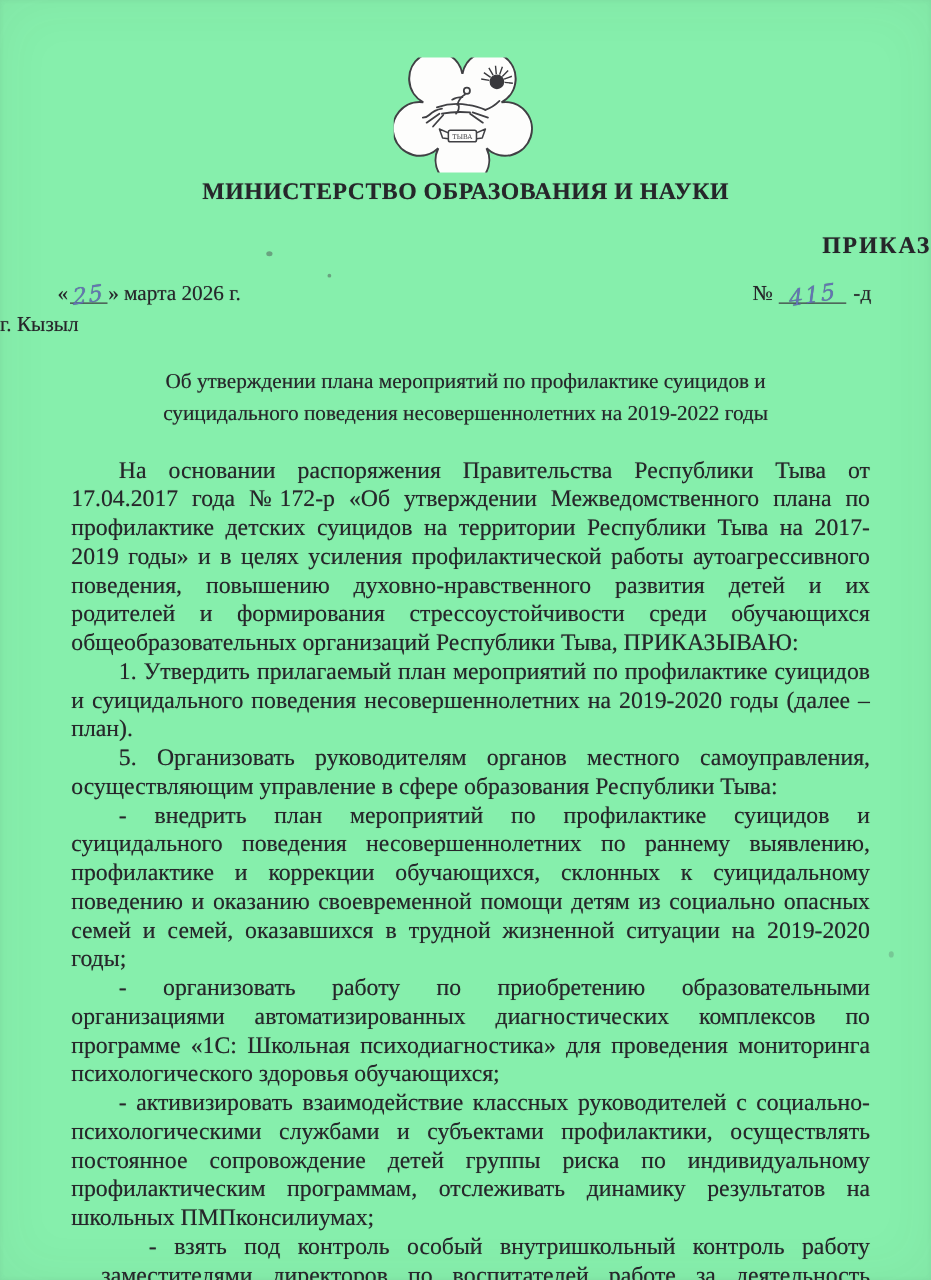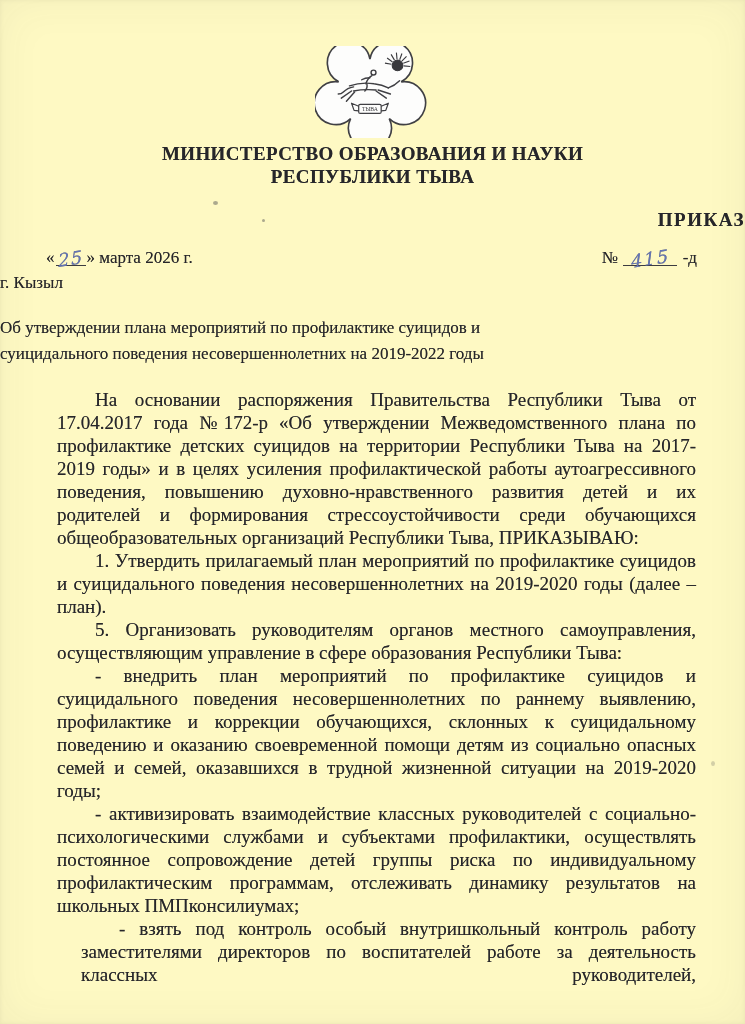--- a/index.html
+++ b/index.html
@@ -1,20 +1,20 @@
 <!DOCTYPE html>
 <html><head>
 <meta charset="utf-8">
 <style>
   html, body { margin: 0; padding: 0; background: #ffffff; }
   .page {
     position: relative;
     width: 745px;
     height: 1024px;
-    background: #fef9c3;
+    background: #86efac;
     overflow: hidden;
     font-family: "Liberation Serif", serif;
     color: #26262a;
     box-shadow: inset 0 0 45px rgba(60,60,60,0.06), inset 0 0 4px rgba(80,80,80,0.08);
   }
   .scan-text { text-shadow: 0 0 0.6px rgba(38,38,42,0.55); }
 
   .emblem { display: block; margin: 46px auto 4px auto; }
 
   .ministry {
@@ -54,20 +54,21 @@
     color: #6374b5;
     font-size: 18px;
     letter-spacing: 1.5px;
     transform: rotate(-9deg) skewX(-6deg);
     position: relative;
     top: 2px;
   }
   .city { text-align: left; margin-top: 5px; font-size: 17px; }
   .title {
     margin-top: 22px;
+    text-align: center;
     font-size: 17px;
     line-height: 26px;
   }
   .body {
     margin: 21px 49px 0 57px;
     font-size: 19px;
     line-height: 23px;
     text-align: justify;
   }
   .body p { margin: 0; text-indent: 38px; }
@@ -113,21 +114,20 @@
 
     <g>
       <rect x="41" y="57" width="22" height="9" rx="1.5" fill="none" stroke="#404044" stroke-width="1.2"></rect>
       <path d="M41 59 L34 56 L36.5 63 L41 63.5 M63 59 L70 56 L67.5 63 L63 63.5" fill="none" stroke="#404044" stroke-width="1.2" stroke-linejoin="round"></path>
       <text x="52" y="64" text-anchor="middle" font-family="Liberation Serif, serif" font-size="5.6" fill="#404044">ТЫВА</text>
     </g>
   </svg>
 
   <div class="ministry scan-text">
     <div>МИНИСТЕРСТВО ОБРАЗОВАНИЯ И НАУКИ</div>
-    <div>РЕСПУБЛИКИ ТЫВА</div>
   </div>
 
   <div class="doc-type scan-text">ПРИКАЗ</div>
 
   <div class="meta-row scan-text">
     <div class="date">
       <span>«</span><span class="slot"><span class="hw">25</span></span><span>» марта 2026 г.</span>
     </div>
     <div class="number">
       <span>№</span>
@@ -141,20 +141,21 @@
   <div class="title scan-text">
     <div>Об утверждении плана мероприятий по профилактике суицидов и</div>
     <div>суицидального поведения несовершеннолетних на 2019-2022 годы</div>
   </div>
 
   <div class="body scan-text">
     <p>На основании распоряжения Правительства Республики Тыва от 17.04.2017 года №172-р «Об утверждении Межведомственного плана по профилактике детских суицидов на территории Республики Тыва на 2017-2019 годы» и в целях усиления профилактической работы аутоагрессивного поведения, повышению духовно-нравственного развития детей и их родителей и формирования стрессоустойчивости среди обучающихся общеобразовательных организаций Республики Тыва, ПРИКАЗЫВАЮ:</p>
     <p>1. Утвердить прилагаемый план мероприятий по профилактике суицидов и суицидального поведения несовершеннолетних на 2019-2020 годы (далее – план).</p>
     <p>5. Организовать руководителям органов местного самоуправления, осуществляющим управление в сфере образования Республики Тыва:</p>
     <p>- внедрить план мероприятий по профилактике суицидов и суицидального поведения несовершеннолетних по раннему выявлению, профилактике и коррекции обучающихся, склонных к суицидальному поведению и оказанию своевременной помощи детям из социально опасных семей и семей, оказавшихся в трудной жизненной ситуации на 2019-2020 годы;</p>
+    <p>- организовать работу по приобретению образовательными организациями автоматизированных диагностических комплексов по программе «1С: Школьная психодиагностика» для проведения мониторинга психологического здоровья обучающихся;</p>
     <p>- активизировать взаимодействие классных руководителей с социально-психологическими службами и субъектами профилактики, осуществлять постоянное сопровождение детей группы риска по индивидуальному профилактическим программам, отслеживать динамику результатов на школьных ПМПконсилиумах;</p>
     <p class="cont">- взять под контроль особый внутришкольный контроль работу заместителями директоров по воспитателей работе за деятельность классных руководителей,</p>
   </div>
 
   <div class="speck s1"></div>
   <div class="speck s2"></div>
   <div class="speck s3"></div>
 
 </div>
 

